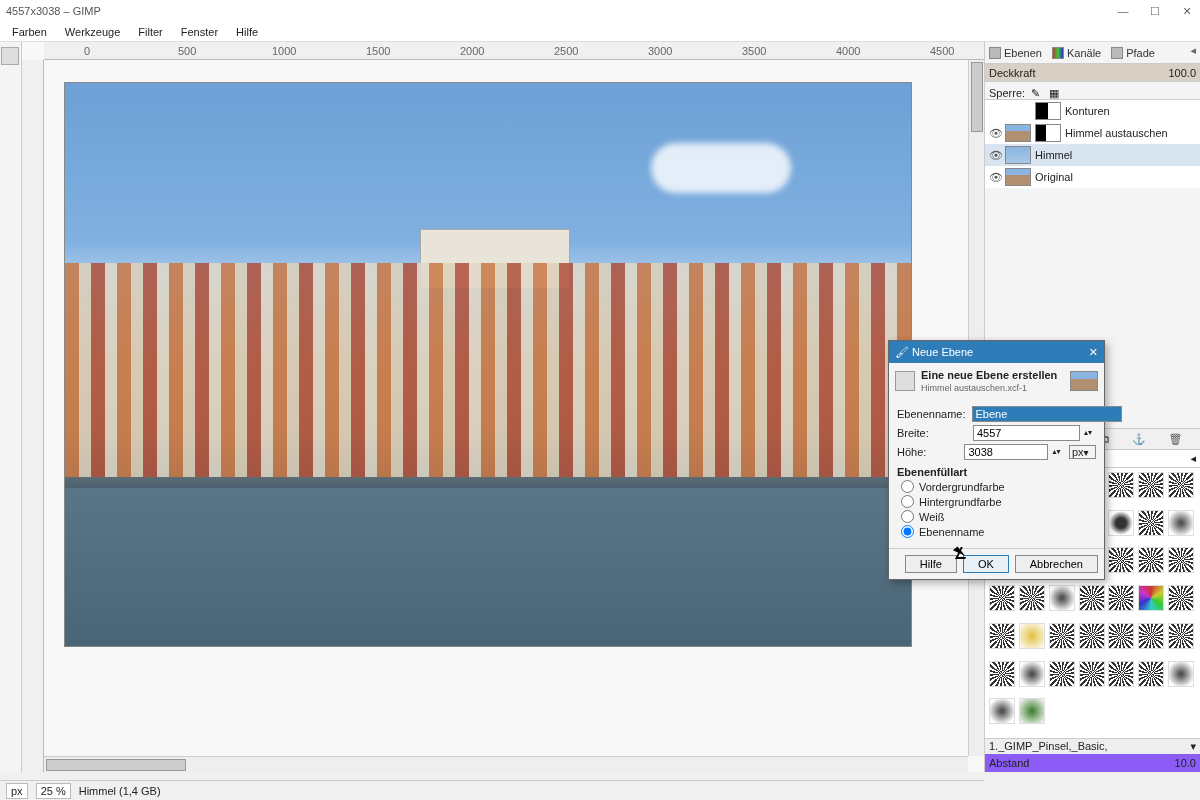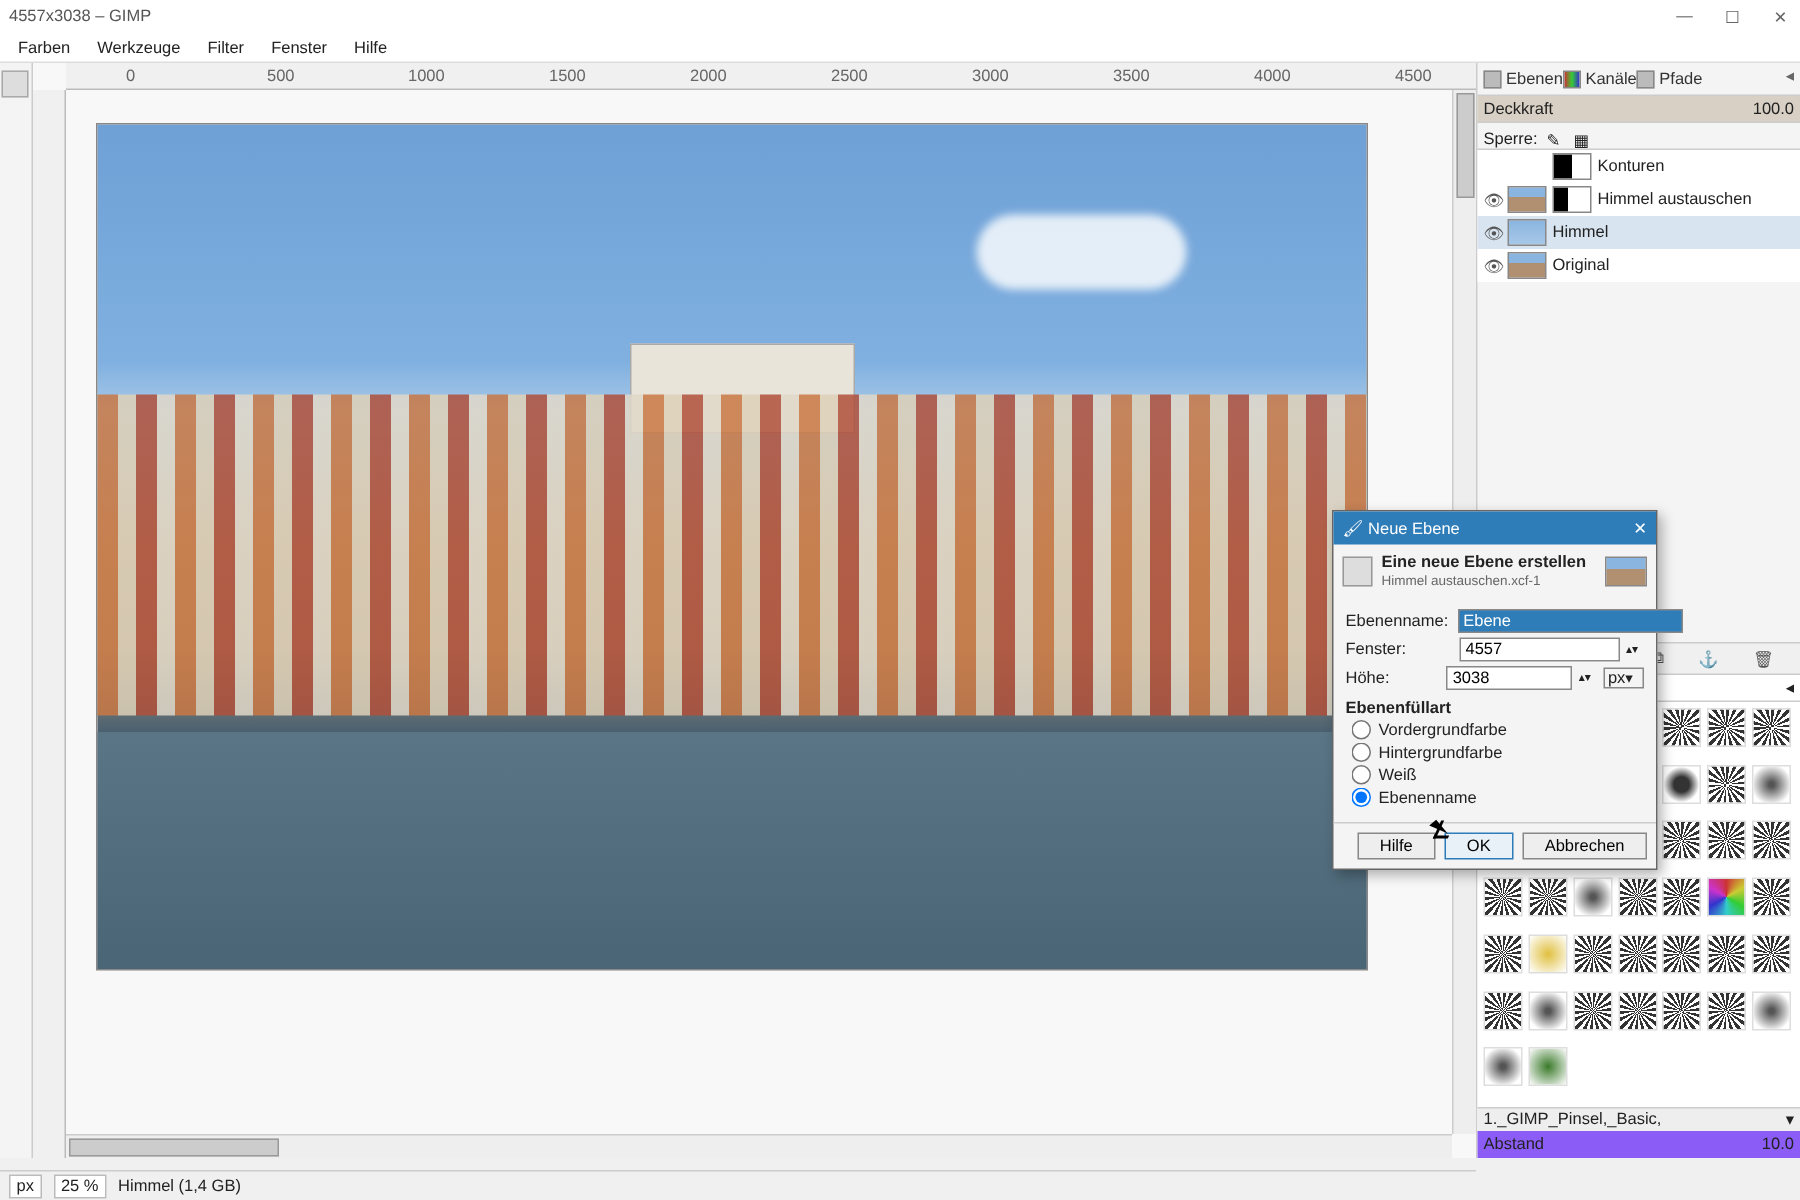--- a/index.html
+++ b/index.html
@@ -33,21 +33,21 @@
 .canvas .castle{position:absolute;top:26%;left:42%;width:150px;height:60px;background:#e8e4da;border:1px solid #aaa;}
 .canvas .water{position:absolute;bottom:0;left:0;right:0;height:28%;background:linear-gradient(180deg,#5a7585,#4a6575);}
 
 .scroll-h { position:absolute; bottom:0; left:22px; right:16px; height:16px; background:#eee; border-top:1px solid #ccc;}
 .scroll-h .thumb{position:absolute;left:2px;top:2px;width:140px;height:12px;background:#ccc;border:1px solid #999;}
 .scroll-v { position:absolute; top:18px; right:0; width:16px; bottom:16px; background:#eee; border-left:1px solid #ccc;}
 .scroll-v .thumb{position:absolute;top:2px;left:2px;width:12px;height:70px;background:#ccc;border:1px solid #999;}
 
 
 .dock { width: 216px; background: #f4f4f4; border-left: 1px solid #ccc; display:flex; flex-direction:column; }
-.dock-tabs { display:flex; height:22px; padding:2px 4px; border-bottom:1px solid #ccc; }
+.dock-tabs { display:flex; height:22px; padding:2px 4px; gap:10px; border-bottom:1px solid #ccc; }
 .dock-tabs .tab { display:flex; align-items:center; gap:3px; color:#333; }
 .dock-tabs .tab .ico { width:12px;height:12px;background:#bbb;border:1px solid #888;display:inline-block;}
 .dock-tabs .opt { margin-left:auto; color:#666; }
 .mode-row { display:flex; align-items:center; height:18px; padding:0 4px; border-bottom:1px solid #ddd; gap:4px;}
 .mode-row select { flex:1; height:15px; font-size:10px; background:#fff;border:1px solid #aaa;}
 .opacity-row { display:flex; align-items:center; height:18px; background:#d8d0c4; padding:0 4px; font-size:10px; border-bottom:1px solid #ccc; justify-content:space-between;}
 .lock-row { display:flex; align-items:flex-end; height:18px; padding:0 4px; gap:6px; border-bottom:1px solid #ccc; font-size:10px;}
 .lock-row .ico{width:12px;height:12px;display:inline-block;}
 
 .layers { flex:0 0 auto; background:#fff; }
@@ -299,21 +299,21 @@
       <span class="sub">Himmel austauschen.xcf-1</span>
     </span>
     <span class="prev"></span>
   </div>
   <div class="dlg-body">
     <div class="dlg-row">
       <label>Ebenenname:</label>
       <input type="text" class="sel" value="Ebene" style="">
     </div>
     <div class="dlg-row">
-      <label>Fenster:</label>
+      <label>Breite:</label>
       <input type="text" class="num" value="4557" style="">
       <span class="spin">▴▾</span>
     </div>
     <div class="dlg-row">
       <label>Höhe:</label>
       <input type="text" class="num" value="3038" style="">
       <span class="spin">▴▾</span>
       <span class="unit"><span>px</span>▾</span>
     </div>
     <div class="dlg-section">Ebenenfüllart</div>

